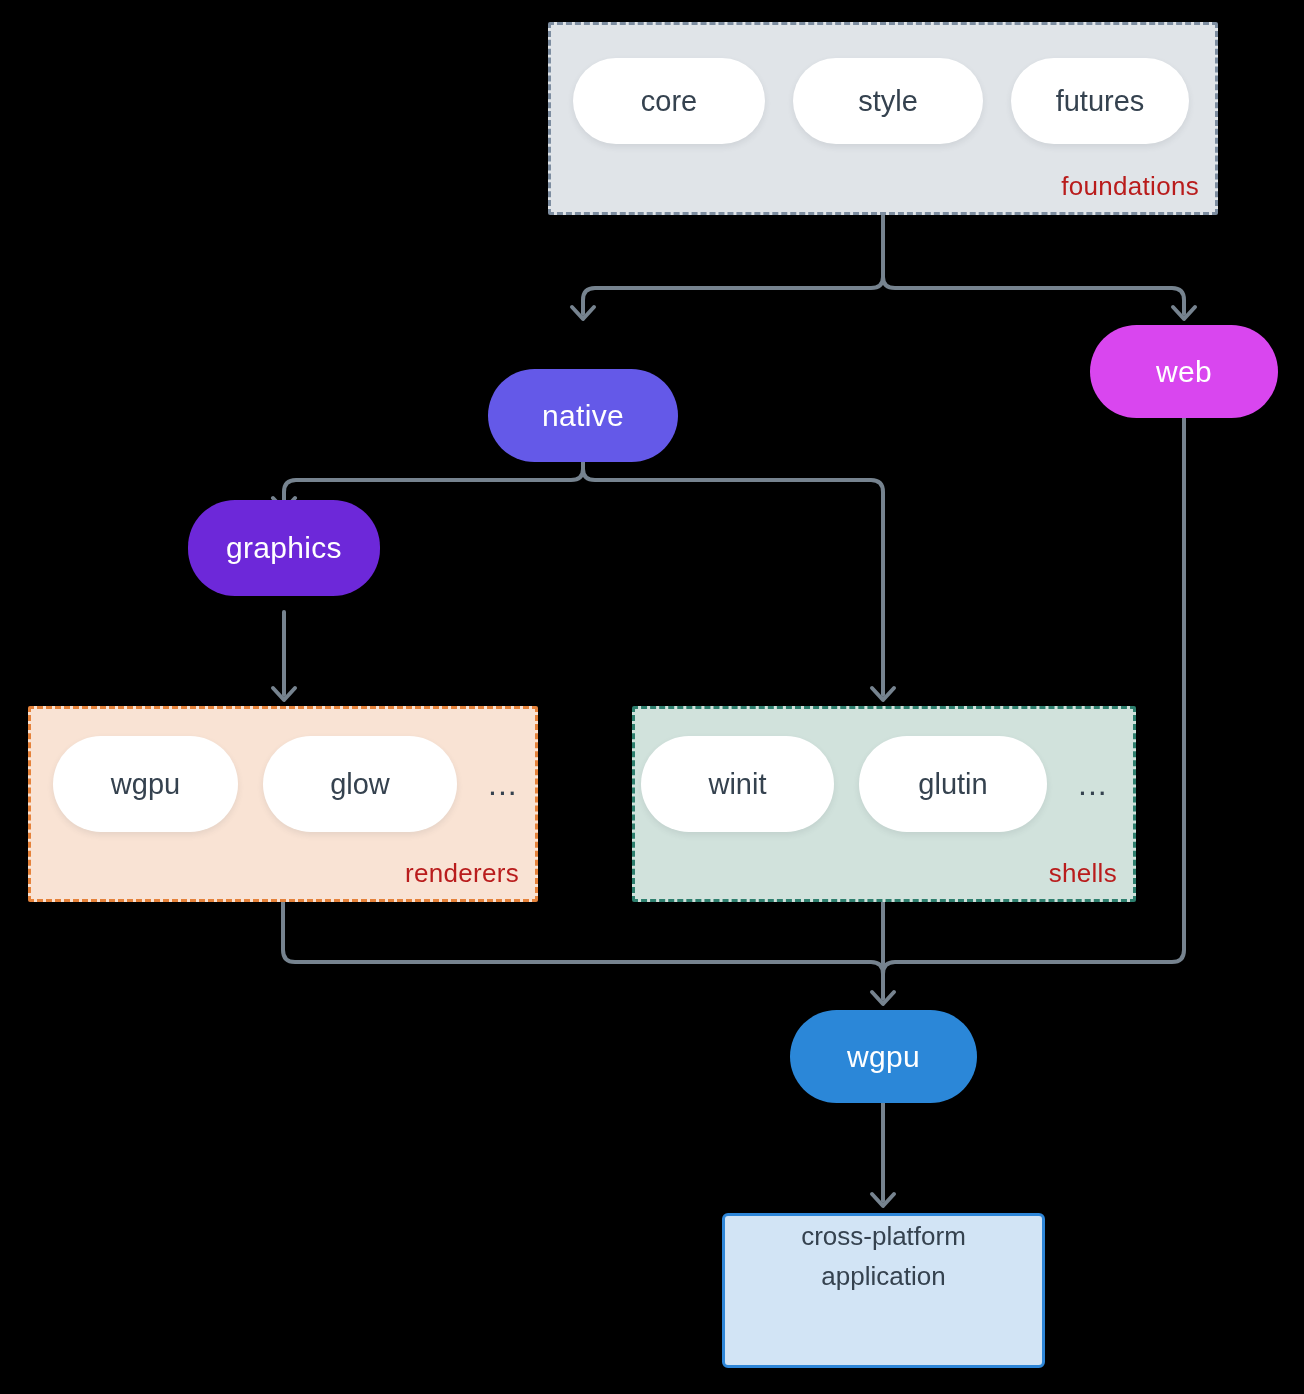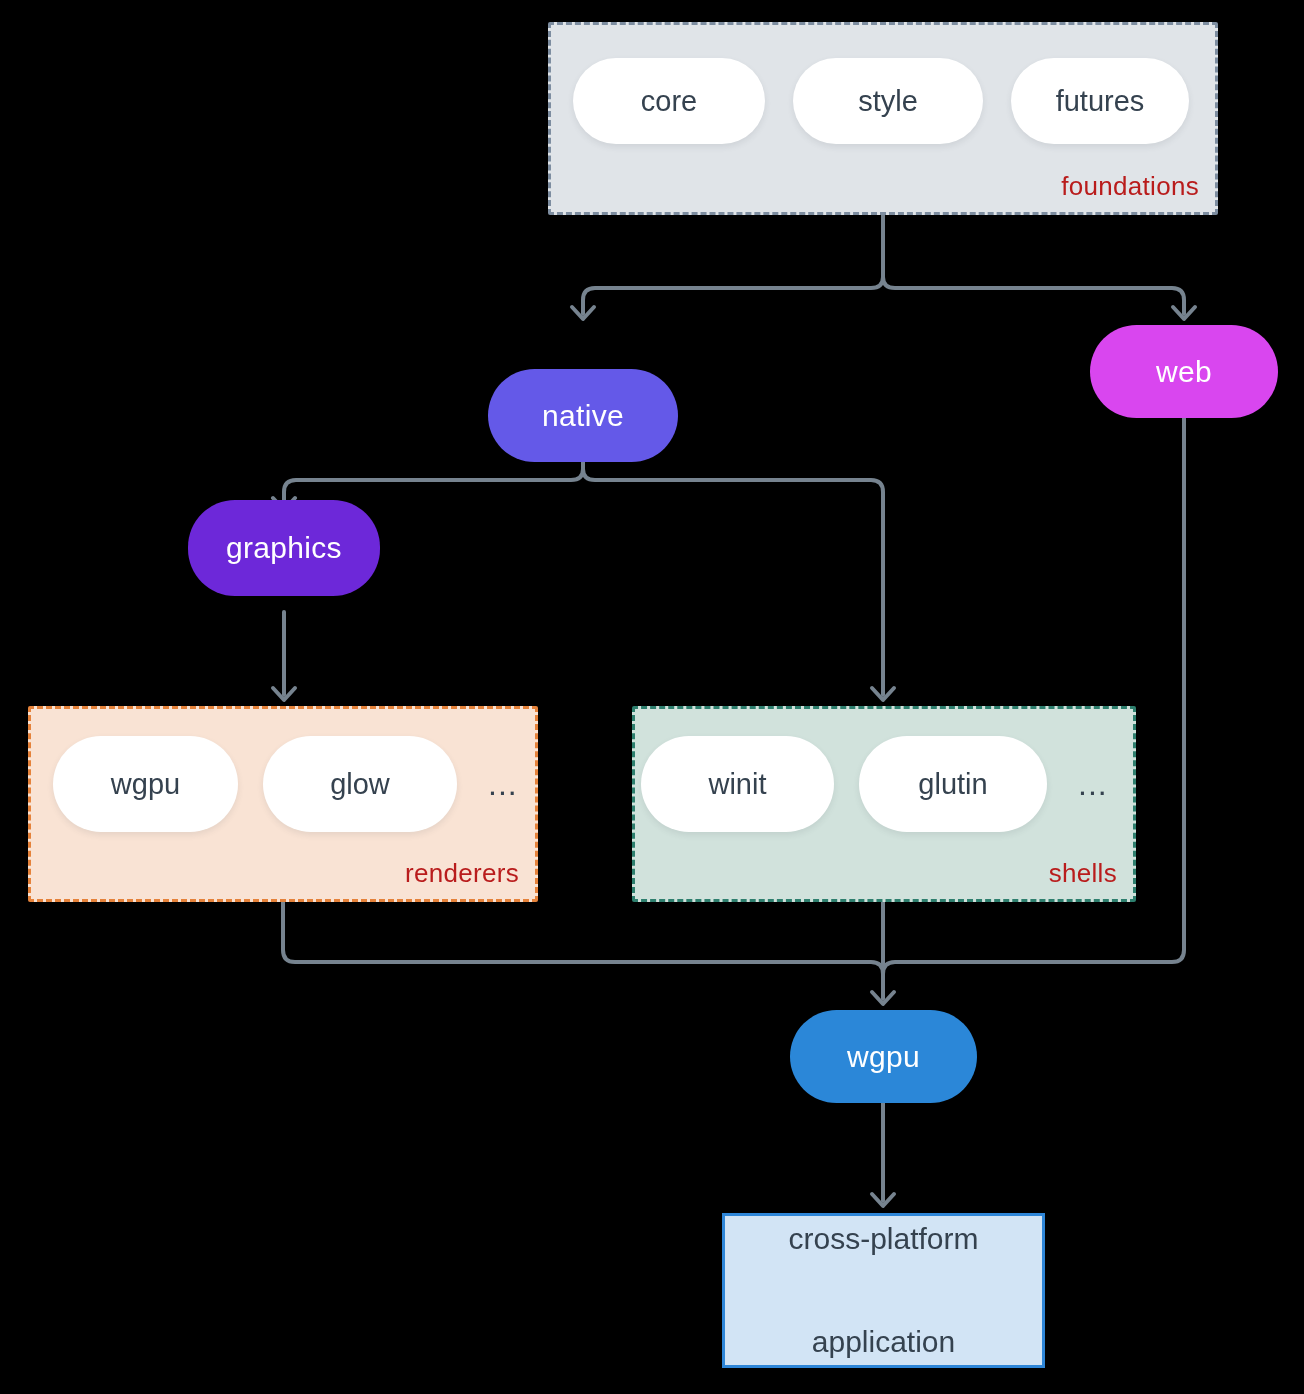--- a/index.html
+++ b/index.html
@@ -49,23 +49,23 @@
     color:#ffffff;font-size:30px;letter-spacing:.3px;
   }
   .n-native{left:488px;top:325px;width:190px;height:93px;background:#6459e8;margin-top:44px;}
   .n-web{left:1090px;top:325px;width:188px;height:93px;background:#d946ef;}
   .n-graphics{left:188px;top:500px;width:192px;height:96px;background:#6d28d9;}
   .n-iced{left:790px;top:1010px;width:187px;height:93px;background:#2b87d8;}
 
   
   .appbox{
     left:722px;top:1213px;width:323px;height:155px;
-    background:#d2e4f5;border:3px solid #2e86d8;border-radius:0;
-    display:flex;flex-direction:column;align-items:center;justify-content:space-between;
-    font-size:30px;color:#35424f;line-height:1.55;text-align:center;
+    background:#d2e4f5;border:3px solid #2e86d8;border-radius:6px;
+    display:flex;flex-direction:column;align-items:center;justify-content:flex-start;
+    font-size:26px;color:#35424f;line-height:1.55;text-align:center;
   }
 </style>
 </head>
 <body>
 
 <div class="stage">
 
   <svg class="wires" viewBox="0 0 1304 1394" fill="none" stroke="#76838f" stroke-width="4" stroke-linecap="round" stroke-linejoin="round">
 
     <path d="M883,215 L883,277"></path>

